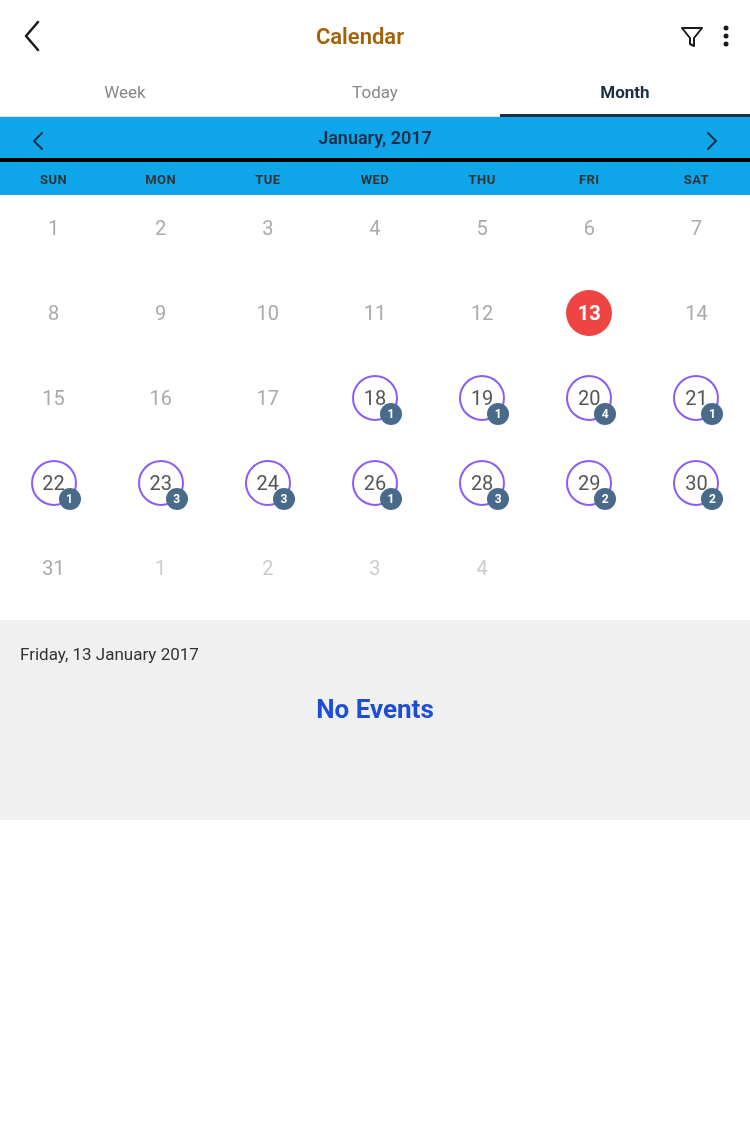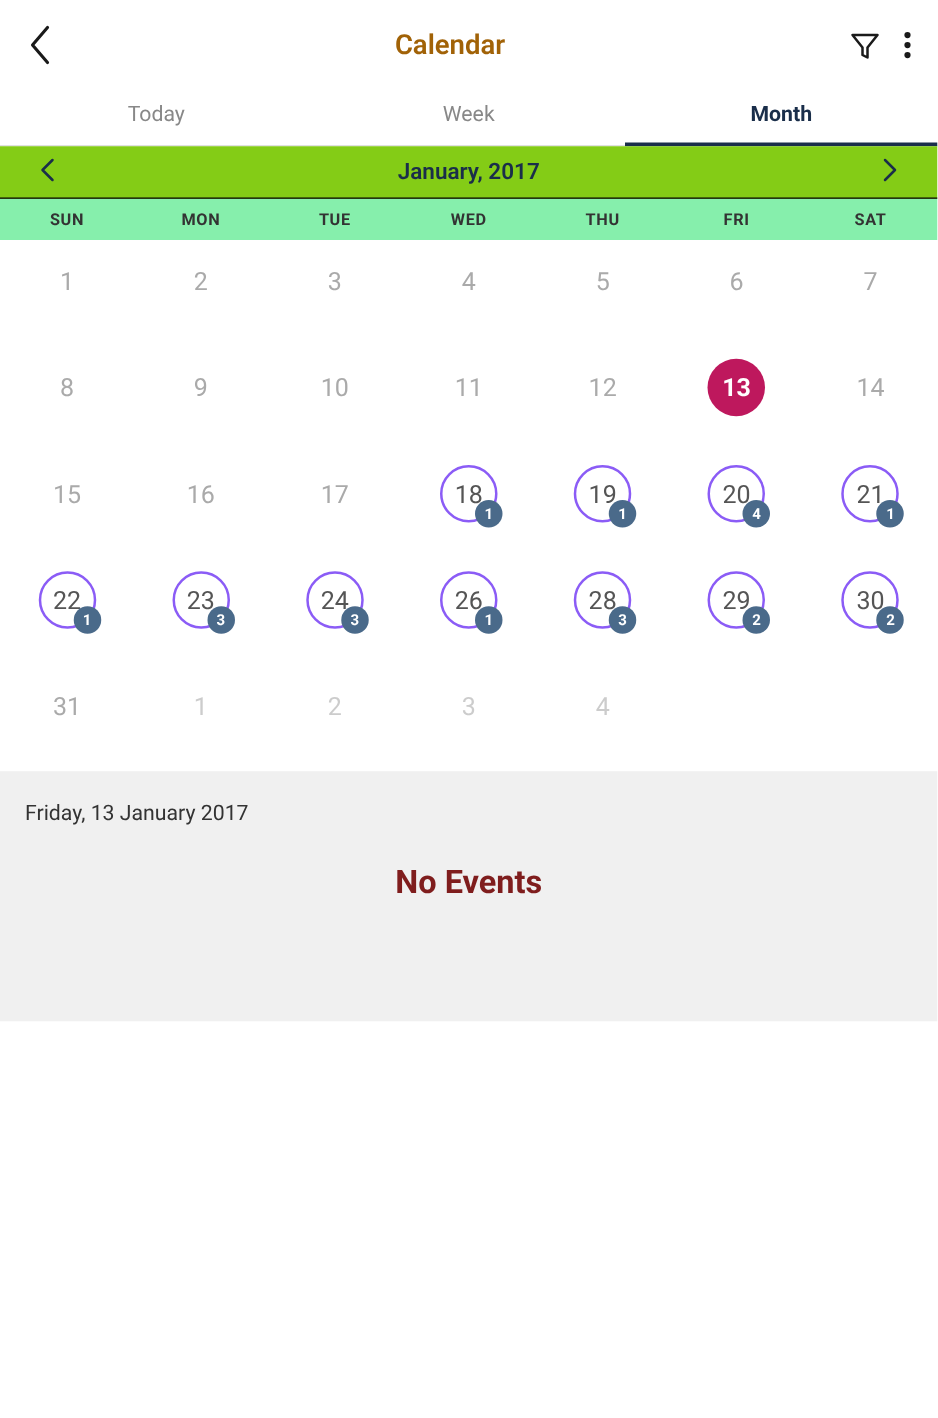--- a/index.html
+++ b/index.html
@@ -65,25 +65,25 @@
       bottom: -1px;
       left: 0;
       right: 0;
       height: 3px;
       background: #1a2e4a;
     }
 
     
     .month-nav {
       display: flex;
-      align-items: flex-end;
+      align-items: flex-start;
       justify-content: center;
       padding: 10px 0;
-      background: #84cc16;
-      border-bottom: 1px solid #000000;
+      background: #0ea5e9;
+      border-bottom: 4px solid #000000;
       position: relative;
     }
     .month-nav-title {
       font-size: 18px;
       font-weight: 600;
       color: #1a2e4a;
     }
     .nav-arrow {
       position: absolute;
       font-size: 20px;
@@ -91,21 +91,21 @@
       cursor: pointer;
       padding: 0 20px;
     }
     .nav-arrow.left { left: 10px; }
     .nav-arrow.right { right: 10px; }
 
     
     .day-headers {
       display: grid;
       grid-template-columns: repeat(7, 1fr);
-      background: #86efac;
+      background: #0ea5e9;
       padding: 10px 0 8px 0;
     }
     .day-header {
       text-align: center;
       font-size: 13px;
       font-weight: 700;
       color: #333;
       letter-spacing: 0.5px;
     }
 
@@ -132,21 +132,21 @@
       align-items: center;
       justify-content: center;
       border-radius: 50%;
       position: relative;
     }
     .day-number.has-ring {
       border: 2px solid #8b5cf6;
       color: #555;
     }
     .day-number.today {
-      background: #be185d;
+      background: #ef4444;
       color: #fff;
       font-weight: 700;
     }
     .day-number.other-month {
       color: #ccc;
     }
     .event-badge {
       position: absolute;
       bottom: -6px;
       right: -6px;
@@ -170,21 +170,21 @@
     }
     .selected-date-label {
       font-size: 17px;
       color: #333;
       margin-bottom: 30px;
     }
     .no-events {
       text-align: center;
       font-size: 26px;
       font-weight: 700;
-      color: #7f1d1d;
+      color: #1d4ed8;
       margin-top: 24px;
     }
 
     
     svg {
       display: inline-block;
       vertical-align: middle;
     }
   </style>
 </head>
@@ -208,24 +208,24 @@
         <circle cx="4" cy="6" r="2.5"></circle>
         <circle cx="4" cy="14" r="2.5"></circle>
         <circle cx="4" cy="22" r="2.5"></circle>
       </svg>
     </div>
   </div>
 </div>
 
 <div class="tabs">
   <div class="tab">
+    <span>Week</span>
+  </div>
+  <div class="tab">
     <span>Today</span>
-  </div>
-  <div class="tab">
-    <span>Week</span>
   </div>
   <div class="tab active">
     <span>Month</span>
   </div>
 </div>
 
 <div class="month-nav">
   <div class="nav-arrow left">
     <svg width="16" height="24" viewBox="0 0 16 24">
       <polyline points="12,4 4,12 12,20" stroke="#1a2e4a" stroke-width="2" stroke-linecap="round" stroke-linejoin="round" fill="none"></polyline>

